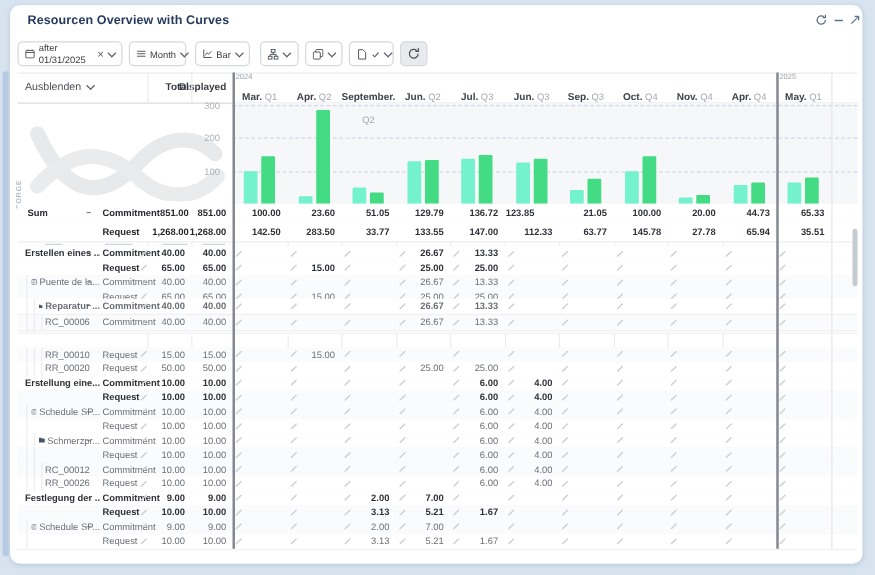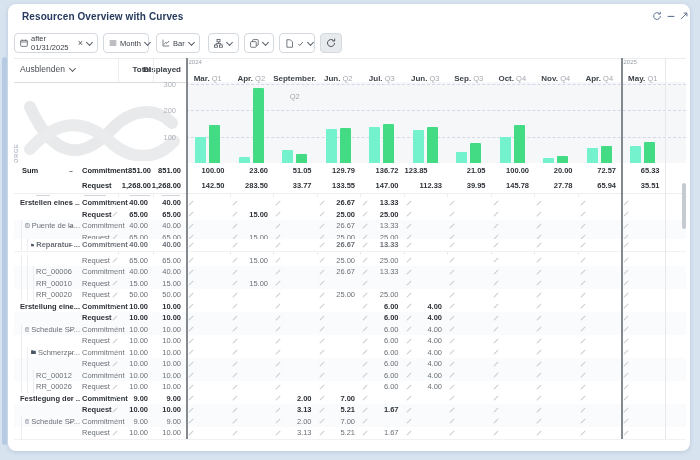--- a/index.html
+++ b/index.html
@@ -266,21 +266,21 @@
         <div class="mcell" style="left:433px;width:41.5px;">
           <span class="mval b">21.05</span>
         </div>
         <div class="mcell" style="left:476.5px;width:41.5px;">
           <span class="mval b">100.00</span>
         </div>
         <div class="mcell" style="left:520px;width:41.5px;">
           <span class="mval b">20.00</span>
         </div>
         <div class="mcell" style="left:563.5px;width:41.5px;">
-          <span class="mval b">72.57</span>
+          <span class="mval b">44.73</span>
         </div>
         <div class="mcell" style="left:607px;width:41.5px;">
           <span class="mval b">65.33</span>
         </div>
       </div>
       <div class="srow" style="top:178px;">
         <div class="typ" style="">Request</div>
         <div class="valr" style="left:96px;width:41px;">1,268.00</div>
         <div class="valr" style="left:141px;width:26px;">1,268.00</div>
         <div class="mcell" style="left:172px;width:41.5px;">
@@ -295,21 +295,21 @@
         <div class="mcell" style="left:302.5px;width:41.5px;">
           <span class="mval b">133.55</span>
         </div>
         <div class="mcell" style="left:346px;width:41.5px;">
           <span class="mval b">147.00</span>
         </div>
         <div class="mcell" style="left:389.5px;width:41.5px;">
           <span class="mval b">112.33</span>
         </div>
         <div class="mcell" style="left:433px;width:41.5px;">
-          <span class="mval b">39.95</span>
+          <span class="mval b">63.77</span>
         </div>
         <div class="mcell" style="left:476.5px;width:41.5px;">
           <span class="mval b">145.78</span>
         </div>
         <div class="mcell" style="left:520px;width:41.5px;">
           <span class="mval b">27.78</span>
         </div>
         <div class="mcell" style="left:563.5px;width:41.5px;">
           <span class="mval b">65.94</span>
         </div>
@@ -751,21 +751,21 @@
           <svg class="pen" width="6" height="6" viewBox="0 0 12 12">
             <path d="M1 11l2.3-.5L10.7 3.1a1.15 1.15 0 0 0-1.6-1.6L1.5 8.9z" fill="#cdd0d4"></path>
           </svg>
         </div>
         <div class="mcell" style="left:607px;width:41.5px;">
           <svg class="pen" width="6" height="6" viewBox="0 0 12 12">
             <path d="M1 11l2.3-.5L10.7 3.1a1.15 1.15 0 0 0-1.6-1.6L1.5 8.9z" fill="#cdd0d4"></path>
           </svg>
         </div>
       </div>
-      <div class="drow alt" style="top:266px;height:11.5px;">
+      <div class="drow alt" style="top:252px;height:11.5px;">
         <div class="guide" style="left:7px;"></div>
         <div class="guide" style="left:13px;"></div>
         <div class="guide" style="left:19px;"></div>
         <div class="rlbl" style="left:22px;max-width:44px;">
           <span style="margin-left:0px;" class="">RC_00006</span>
         </div>
         <div class="typ" style="">Commitment</div>
         <div class="mcell" style="left:96px;width:41px;">
           <svg class="pen" width="6" height="6" viewBox="0 0 12 12">
             <path d="M1 11l2.3-.5L10.7 3.1a1.15 1.15 0 0 0-1.6-1.6L1.5 8.9z" fill="#cdd0d4"></path>

